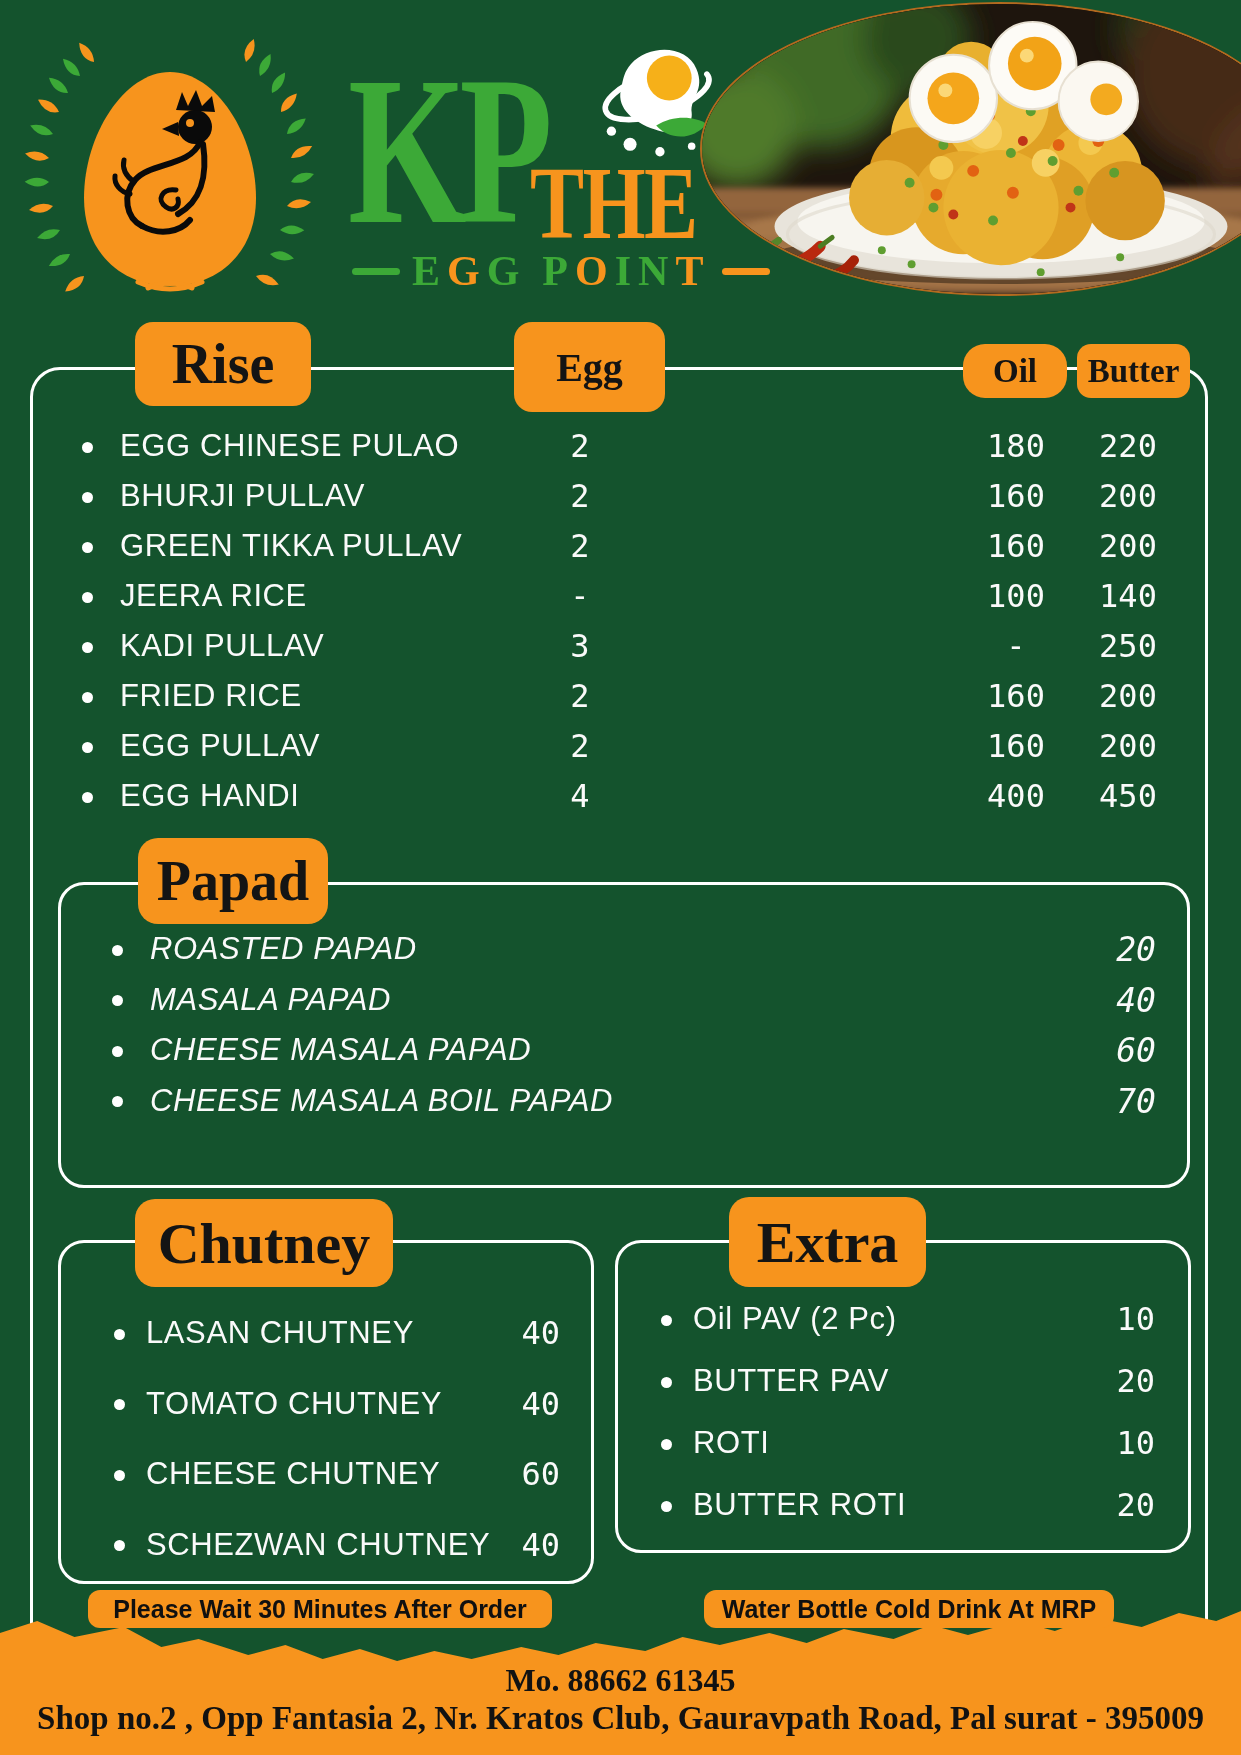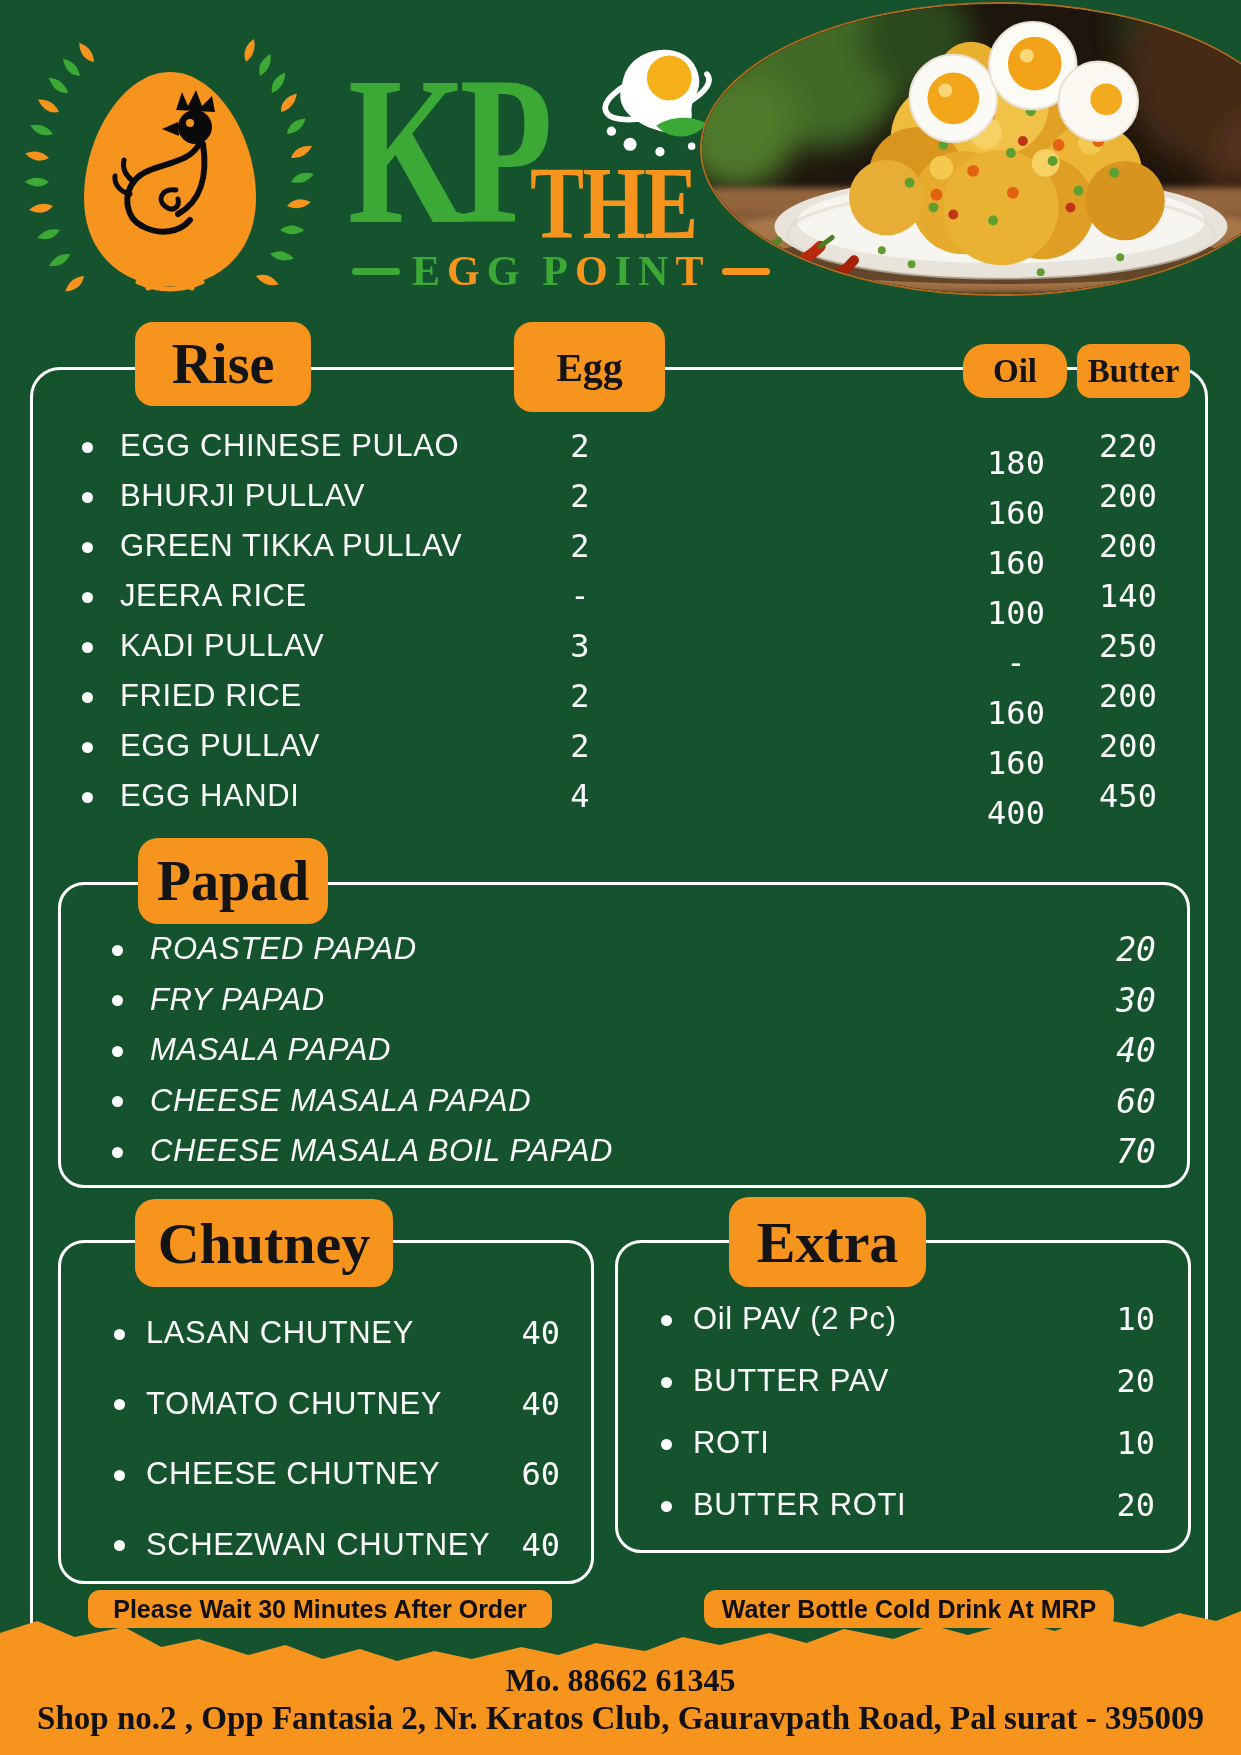--- a/index.html
+++ b/index.html
@@ -79,21 +79,21 @@
   .nm{
     position:absolute;top:50%;transform:translateY(-52%);
     font-size:31px;letter-spacing:.6px;color:#FAFAFA;white-space:nowrap;
   }
   .num{
     position:absolute;top:50%;transform:translateY(-52%);text-align:center;
     font-family:"DejaVu Sans Mono",monospace;font-size:32px;color:#FAFAFA;white-space:nowrap;
   }
   .rrow .dot{left:52px;} .rrow .nm{left:90px;}
   .col-egg{left:495px;width:110px;}
-  .col-oil{left:931px;width:110px;margin-top:17px;}
+  .col-oil{left:931px;width:110px;}
   .col-but{left:1043px;width:110px;}
   .prow .dot{left:54px;} .prow .nm{left:92px;} .prow .price{right:28px;text-align:right;font-size:33px;}
   .crow .dot{left:36px;} .crow .nm{left:68px;} .crow .price{right:28px;text-align:right;}
   .erow .dot{left:46px;} .erow .nm{left:78px;} .erow .price{right:30px;text-align:right;}
 
   
   .pill{
     position:absolute;top:1590px;height:38px;background:var(--orange);border-radius:12px;
     display:flex;align-items:center;justify-content:center;
     font-weight:bold;font-size:25px;color:#101010;z-index:7;white-space:nowrap;
@@ -363,25 +363,20 @@
   </div>
 
   <div class="rows papad-rows">
     <div class="prow">
       <span class="dot"></span>
       <span class="nm">ROASTED PAPAD</span>
       <span class="num price">20</span>
     </div>
     <div class="prow">
       <span class="dot"></span>
-      <span class="nm">FRY PAPAD</span>
-      <span class="num price">30</span>
-    </div>
-    <div class="prow">
-      <span class="dot"></span>
       <span class="nm">MASALA PAPAD</span>
       <span class="num price">40</span>
     </div>
     <div class="prow">
       <span class="dot"></span>
       <span class="nm">CHEESE MASALA PAPAD</span>
       <span class="num price">60</span>
     </div>
     <div class="prow">
       <span class="dot"></span>

